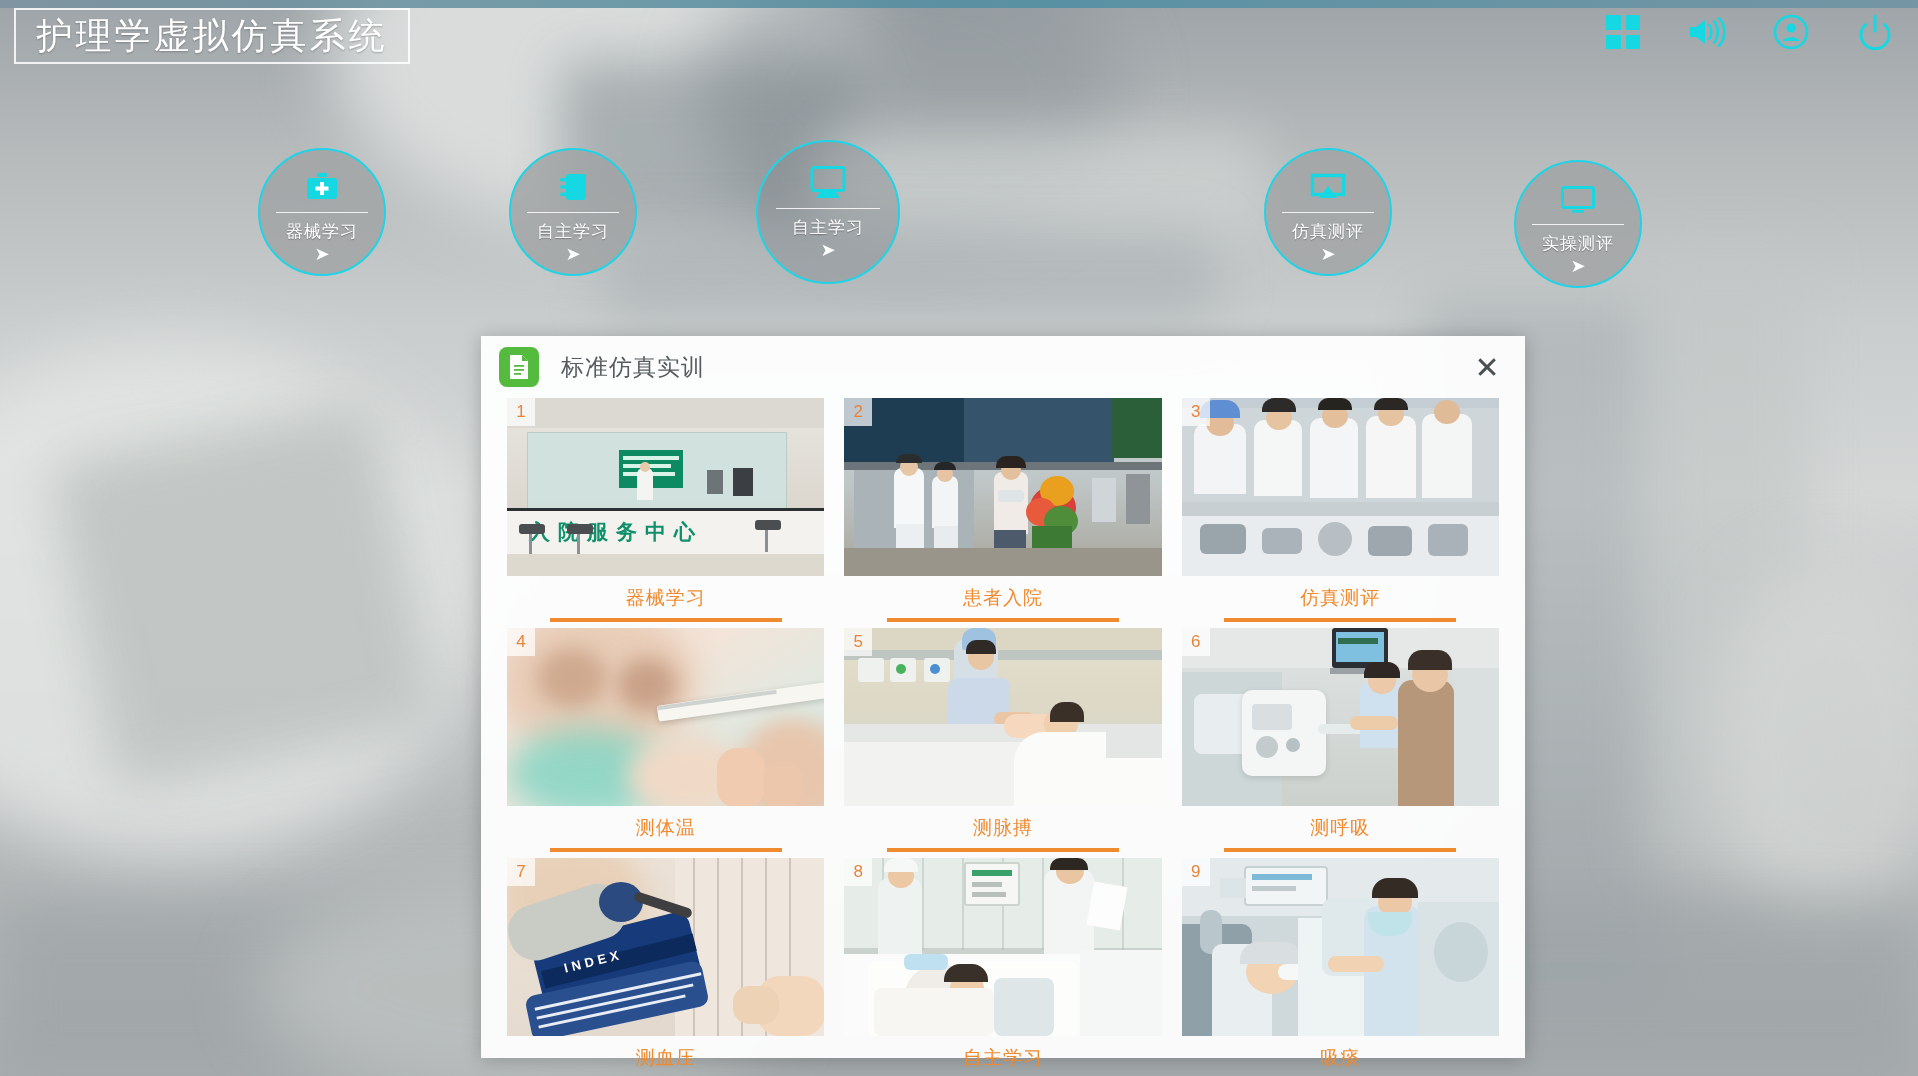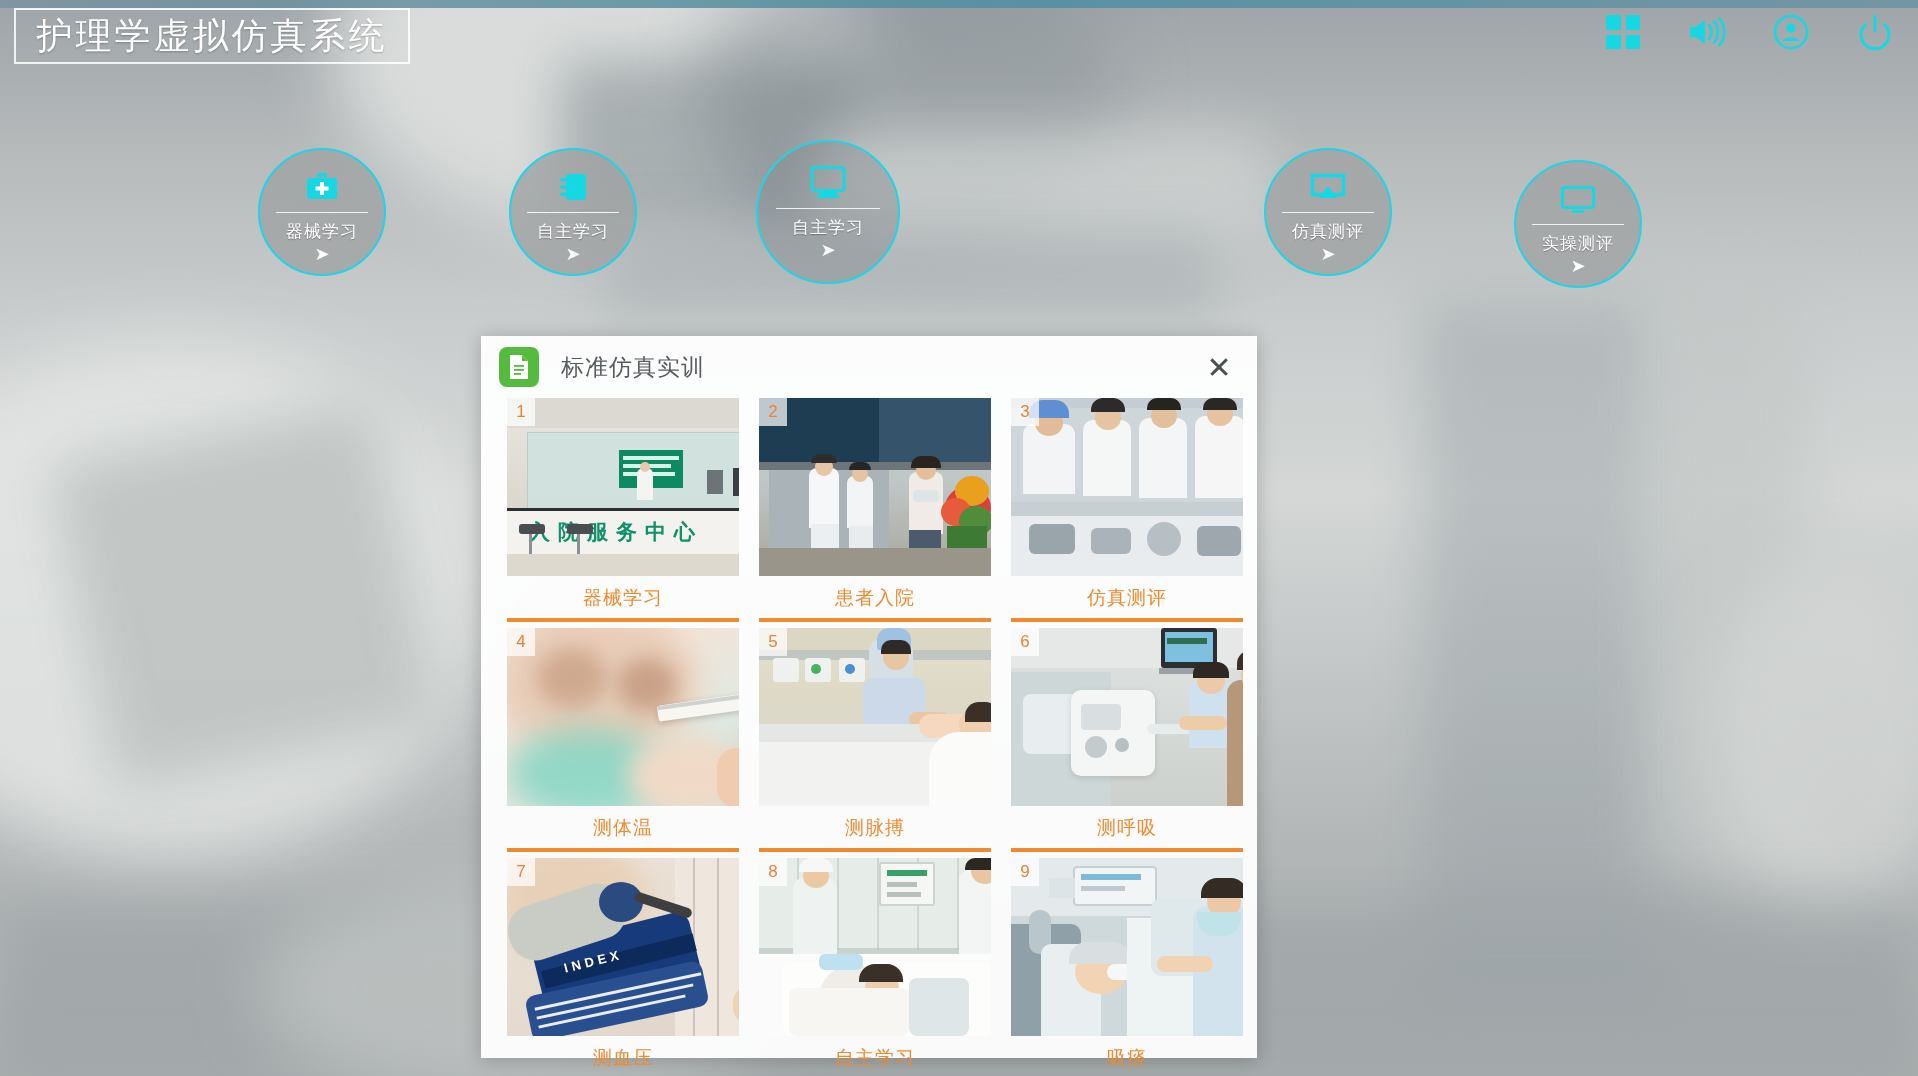--- a/index.html
+++ b/index.html
@@ -95,21 +95,21 @@
   }
   .nav-item .ni-arrow {
     margin-top: 2px; color: #ffffff; font-size: 18px; line-height: 18px;
   }
   .nav-item .ni-arrow.down { color: #ffee00; font-size: 21px; font-weight: bold; }
 
   
   .modal {
     position: absolute;
     left: 481px; top: 336px;
-    width: 776px; height: 722px;
+    width: 1044px; height: 722px;
     background: rgba(255,255,255,.94);
     box-shadow: 0 2px 18px rgba(0,0,0,.22);
   }
   .modal-head {
     height: 62px; display: flex; align-items: center; padding: 0 26px 0 18px;
     position: relative;
   }
   .doc-icon {
     width: 40px; height: 40px; border-radius: 8px; background: #55bb3f;
     display: flex; align-items: center; justify-content: center;

